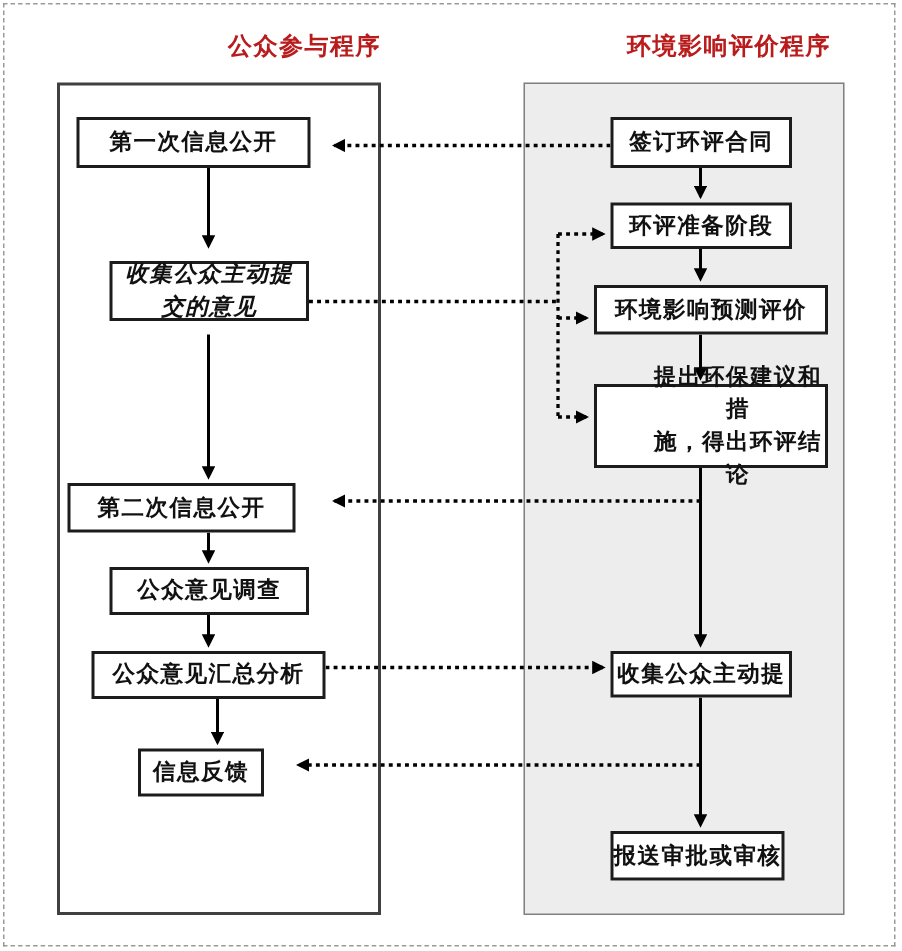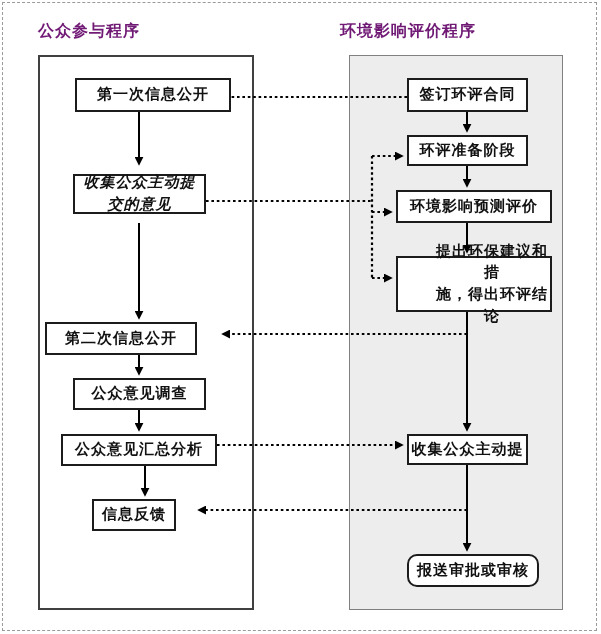--- a/index.html
+++ b/index.html
@@ -7,21 +7,21 @@
     position:relative;width:601px;height:634px;background:#ffffff;
     font-family:"DejaVu Sans","Liberation Sans",sans-serif;
     overflow:hidden;
   }
   .page-border{
     position:absolute;left:2px;top:2px;right:4px;bottom:3px;
     border:1px dashed #9a9a9a;pointer-events:none;z-index:0;
   }
   .col-title{
     position:absolute;top:20px;height:22px;line-height:22px;
-    text-align:left;font-size:16px;font-weight:bold;color:#701a75;
+    text-align:right;font-size:16px;font-weight:bold;color:#b91c1c;
     letter-spacing:1px;z-index:3;
   }
   #left-title{left:38px;width:216px;}
   #right-title{left:340px;width:214px;}
   .container{
     position:absolute;top:55px;height:555px;z-index:1;box-sizing:border-box;
   }
   #left-container{
     left:38px;width:216px;background:#ffffff;border:2px solid #404040;
   }
@@ -76,28 +76,28 @@
     <line class="dotted-wire" x1="372" y1="156" x2="372" y2="278"></line>
     <line class="dotted-wire" x1="372" y1="156" x2="402" y2="156" marker-end="url(#ah)"></line>
     <line class="dotted-wire" x1="372" y1="212" x2="391" y2="212" marker-end="url(#ah)"></line>
     <line class="dotted-wire" x1="372" y1="278" x2="391" y2="278" marker-end="url(#ah)"></line>
 
     <line class="dotted-wire" x1="467" y1="334" x2="223" y2="334" marker-end="url(#ah)"></line>
     <line class="dotted-wire" x1="217" y1="445" x2="402" y2="445" marker-end="url(#ah)"></line>
     <line class="dotted-wire" x1="467" y1="510" x2="199" y2="510" marker-end="url(#ah)"></line>
   </svg>
 
-  <div class="node" style="left:75px;top:78px;width:156px;height:34px;">第一次信息公开</div>
+  <div class="node" style="left:51px;top:78px;width:156px;height:34px;">第一次信息公开</div>
   <div class="node" style="left:73px;top:174px;width:133px;height:40px;font-style:italic;">收集公众主动提
 交的意见</div>
   <div class="node" style="left:45px;top:322px;width:152px;height:33px;">第二次信息公开</div>
   <div class="node" style="left:73px;top:378px;width:133px;height:32px;">公众意见调查</div>
   <div class="node" style="left:61px;top:434px;width:156px;height:32px;">公众意见汇总分析</div>
   <div class="node" style="left:92px;top:499px;width:84px;height:32px;">信息反馈</div>
 
   <div class="node" style="left:407px;top:78px;width:121px;height:34px;text-align:right;">签订环评合同</div>
   <div class="node" style="left:407px;top:135px;width:121px;height:31px;">环评准备阶段</div>
   <div class="node" style="left:396px;top:190px;width:156px;height:33px;">环境影响预测评价</div>
   <div class="node" style="left:396px;top:256px;width:156px;height:56px;padding-left:36px;">提出环保建议和措
 施，得出环评结论</div>
   <div class="node" style="left:407px;top:434px;width:121px;height:31px;">收集公众主动提</div>
-  <div class="node" style="left:407px;top:554px;width:132px;height:33px;border-radius:10px;">报送审批或审核</div>
+  <div class="node" style="left:407px;top:554px;width:116px;height:33px;">报送审批或审核</div>
 </div>
 
 </body></html>

